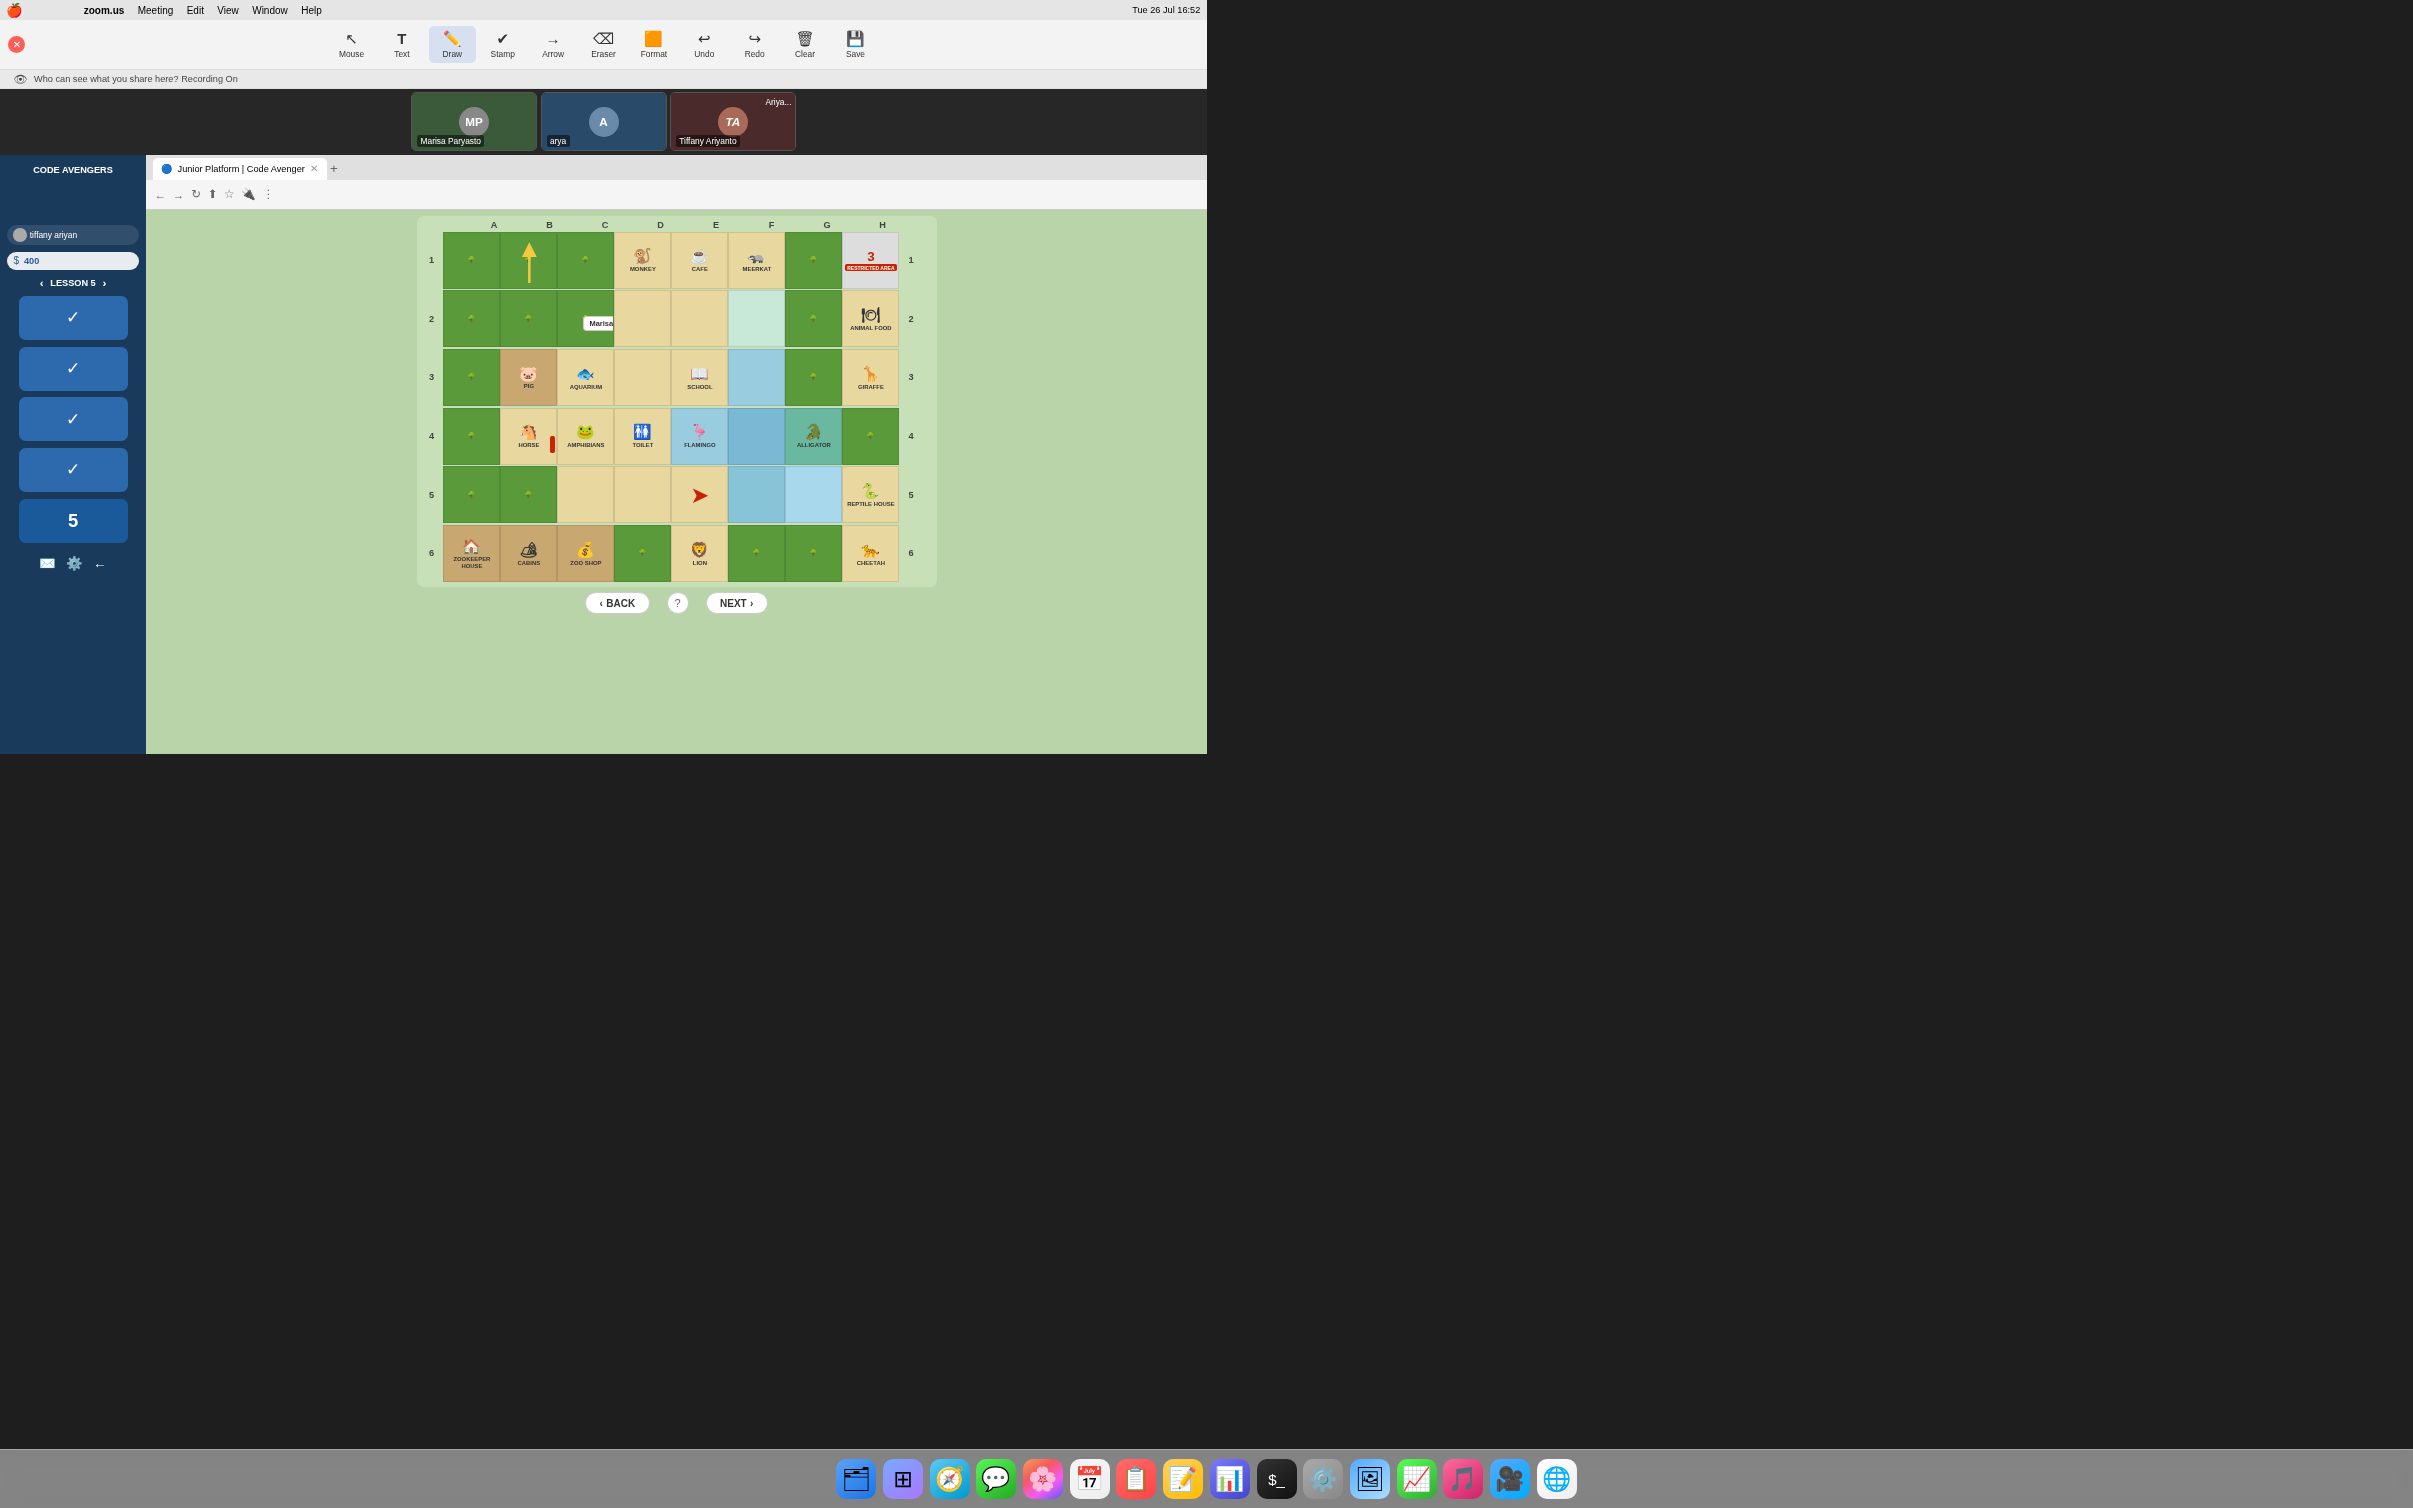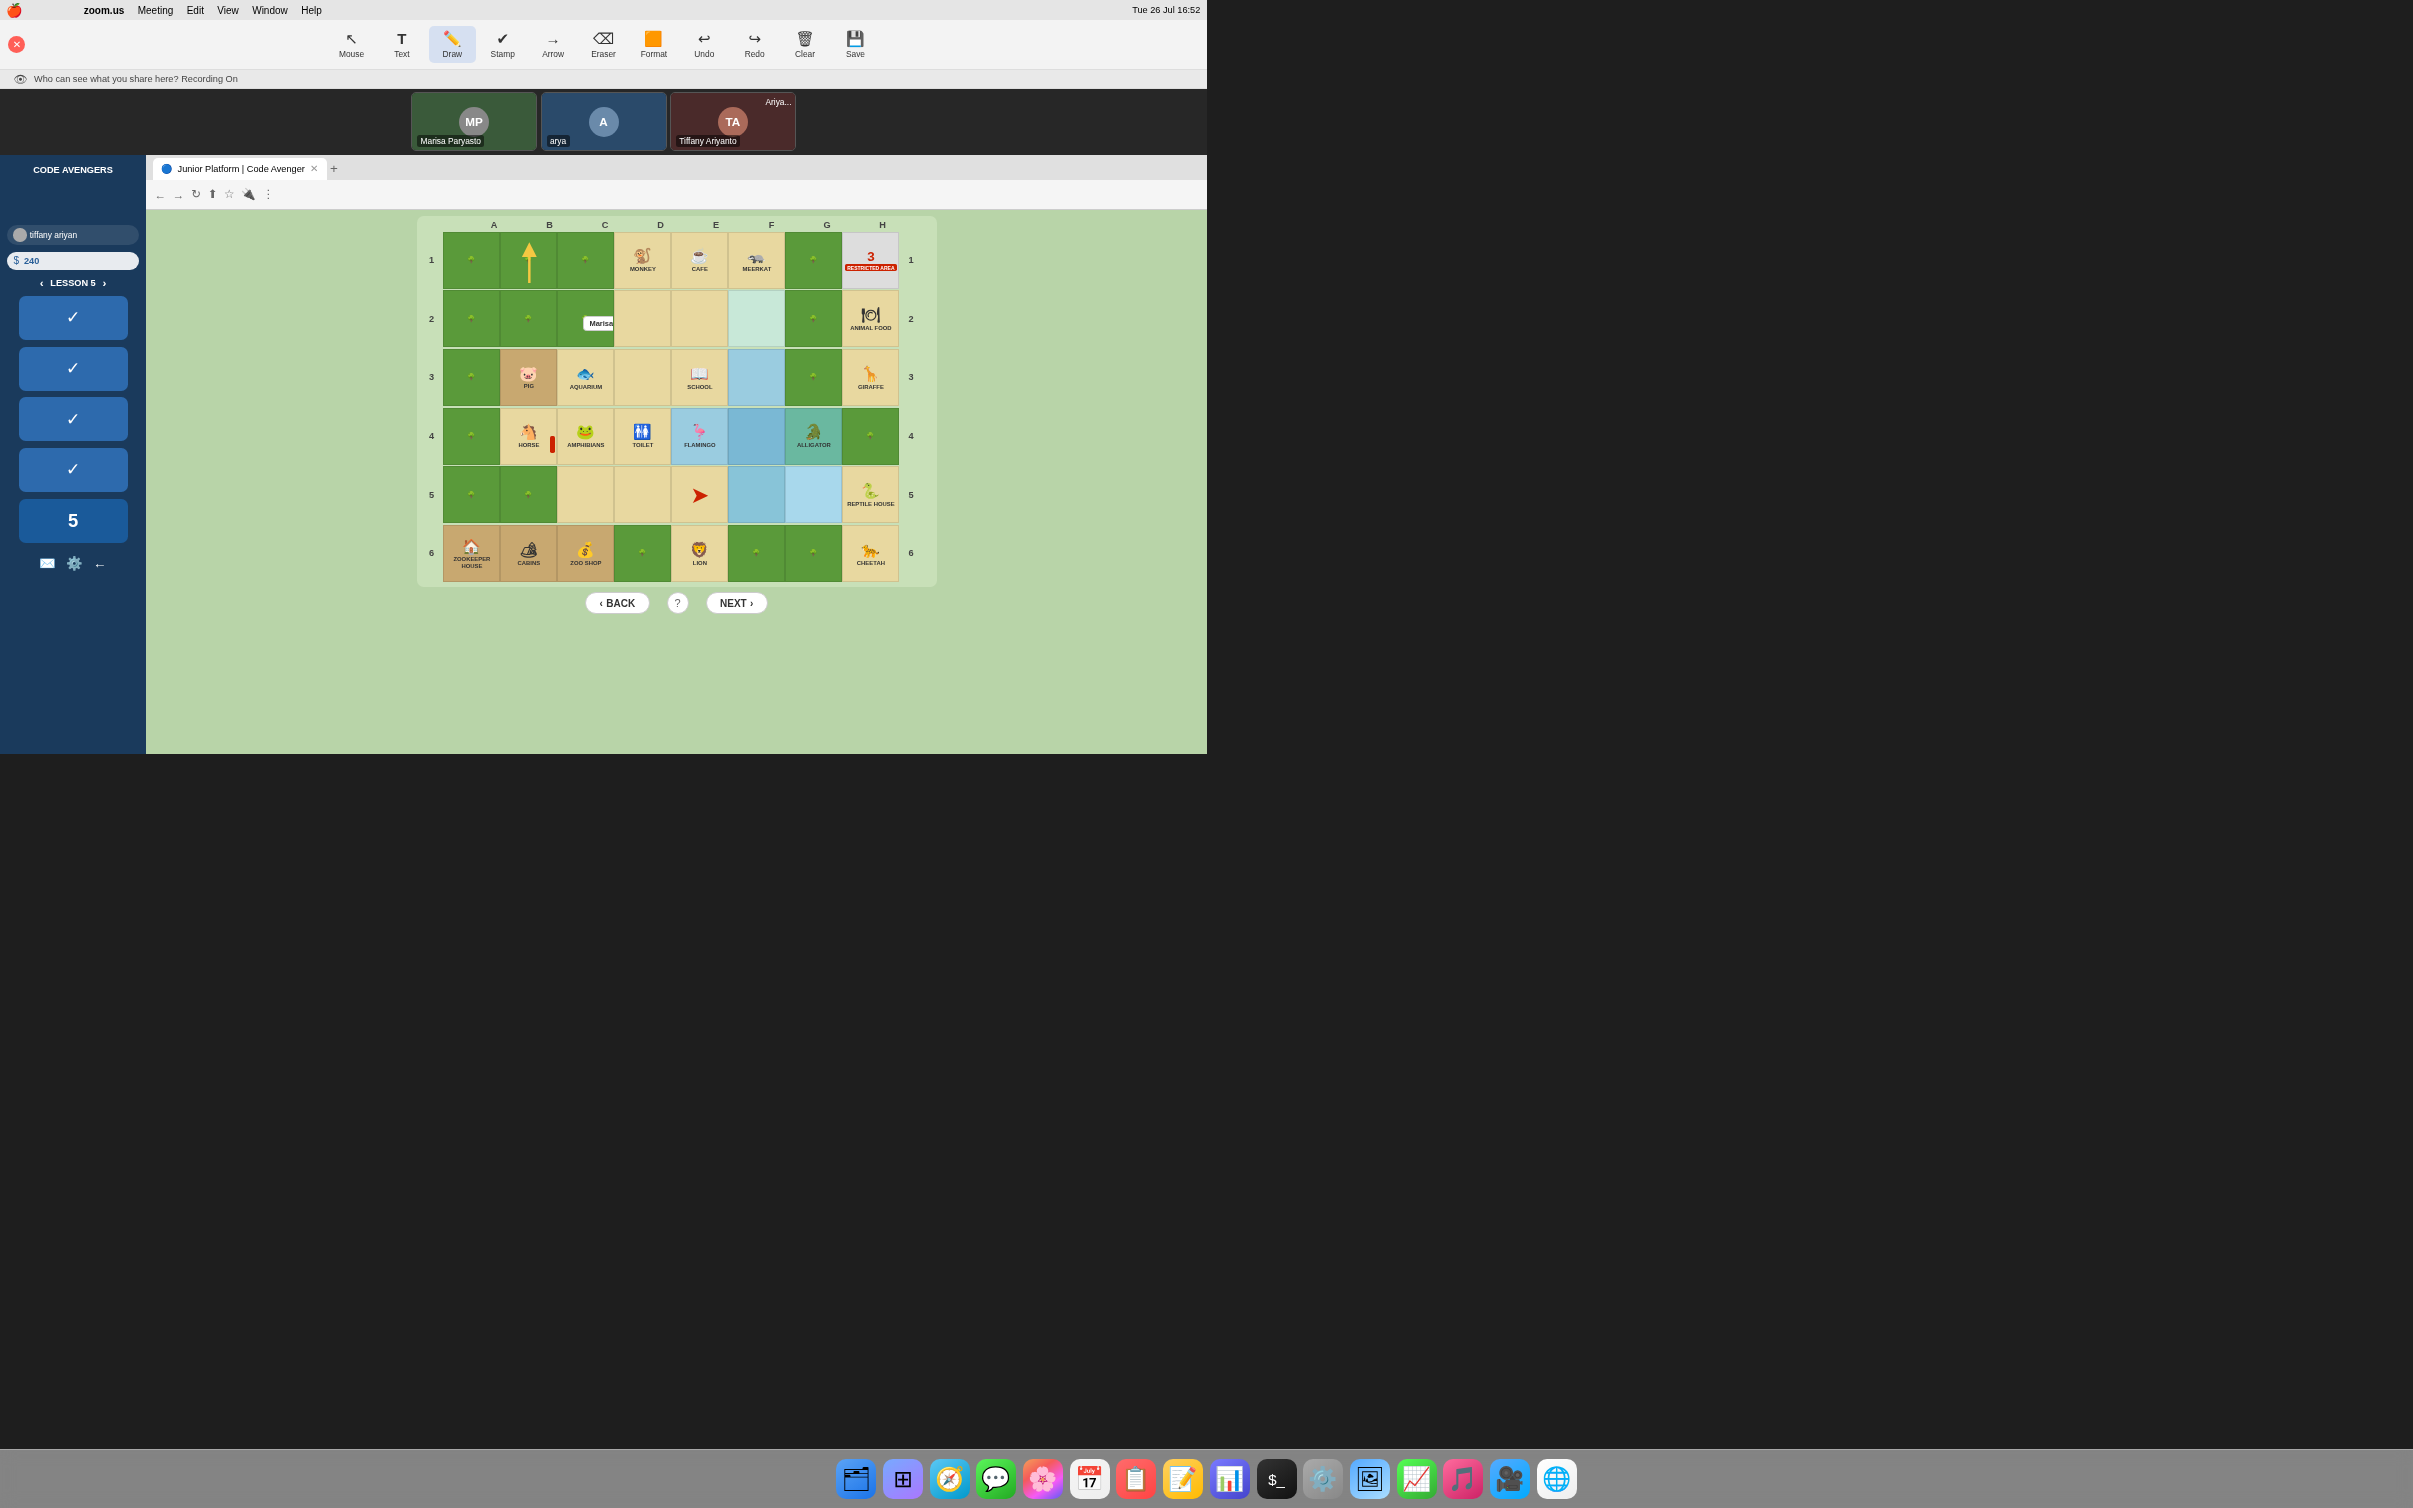--- a/index.html
+++ b/index.html
@@ -619,40 +619,40 @@
       <div class="video-thumb-label">Marisa Paryasto</div>
     </div>
     <div class="video-thumb">
       <div class="video-thumb-bg" style="background:#2a4a6a;">
         <div class="video-avatar" style="background:#6a8aaa;">A</div>
       </div>
       <div class="video-thumb-label">arya</div>
     </div>
     <div class="video-thumb">
       <div class="video-thumb-bg" style="background:#4a2a2a; position:relative;">
-        <div class="video-avatar" style="background:#aa6a5a;">TA</div>
+        <div class="video-avatar" style="background:#aa6a5a;font-style:italic;">TA</div>
         <div class="video-ariya" style="position:absolute;top:3.4px;right:3.4px;font-size:8.4px;color:white;">Ariya...</div>
       </div>
       <div class="video-thumb-label">Tiffany Ariyanto</div>
     </div>
   </div>
 
   <div style="display:flex; flex:1; overflow:hidden;">
 
     <div class="sidebar">
       <div class="sidebar-logo">CODE AVENGERS</div>
 
       <div class="sidebar-user">
         <div class="sidebar-user-icon"></div>
         <span class="sidebar-username">tiffany ariyan</span>
       </div>
 
       <div class="sidebar-balance">
         <span class="sidebar-balance-icon">$</span>
-        <span class="sidebar-balance-val">240</span>
+        <span class="sidebar-balance-val">400</span>
       </div>
 
       <div class="lesson-nav">
         <span class="lesson-nav-btn">‹</span>
         <span>LESSON 5</span>
         <span class="lesson-nav-btn">›</span>
       </div>
 
       <div class="lesson-card">
         <span class="checkmark">✓</span>

